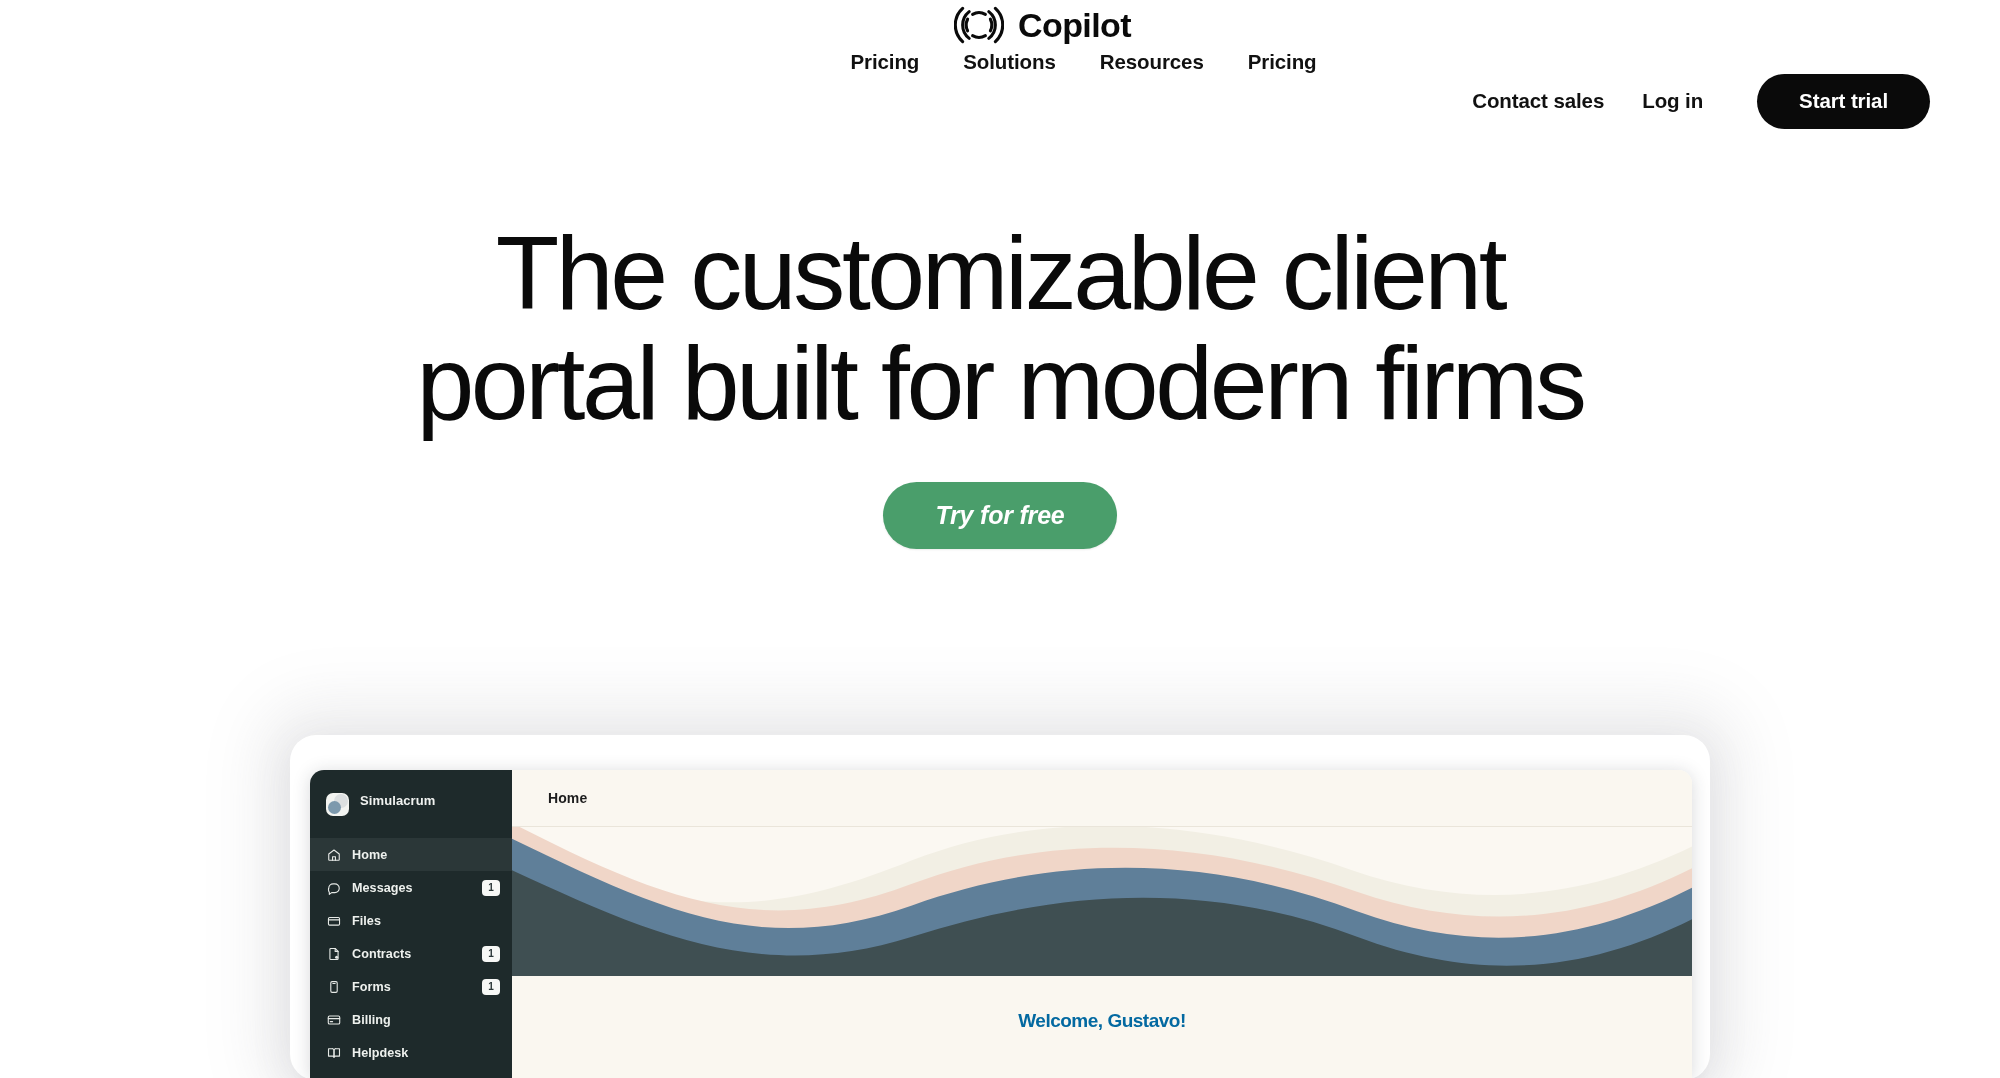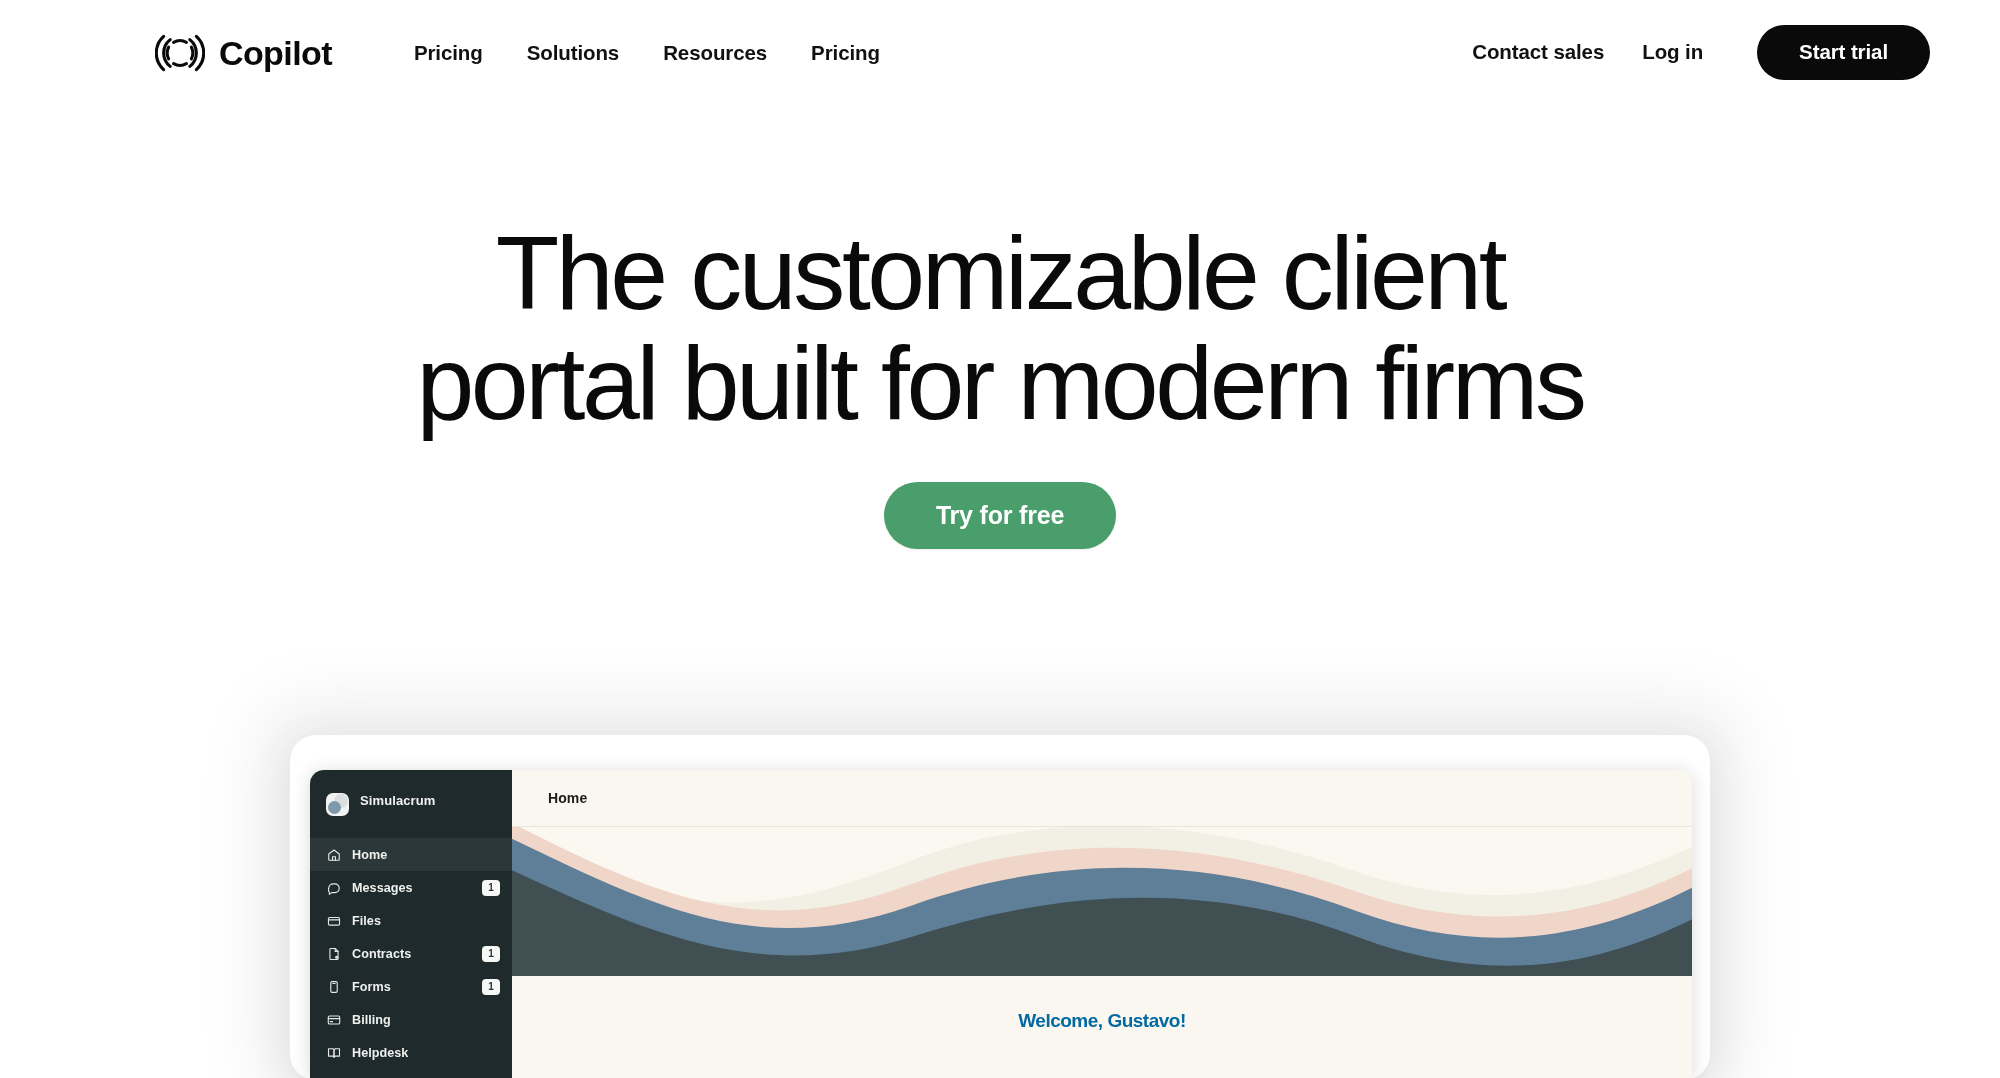--- a/index.html
+++ b/index.html
@@ -24,20 +24,21 @@
   
   .header {
     position: absolute;
     top: 0; left: 0;
     width: 2000px;
     height: 105px;
     display: flex;
     align-items: center;
     padding: 0 70px 0 155px;
     z-index: 20;
+    flex-direction: column;
   }
 
   .brand {
     display: flex;
     align-items: center;
     gap: 14px;
     flex: 0 0 auto;
   }
   .brand-mark {
     width: 50px; height: 50px;
@@ -126,20 +127,21 @@
     color: #ffffff;
     font-size: 25px;
     font-weight: 700;
     letter-spacing: -0.2px;
     border: none;
     border-radius: 999px;
     padding: 19px 52px;
     cursor: pointer;
     font-family: "Liberation Sans", sans-serif;
     box-shadow: 0 1px 2px rgba(0,0,0,0.08);
+    font-style: italic;
   }
 
   
   .app-glow {
     position: absolute;
     left: 290px;
     top: 735px;
     width: 1420px;
     height: 345px;
     border-radius: 26px;

